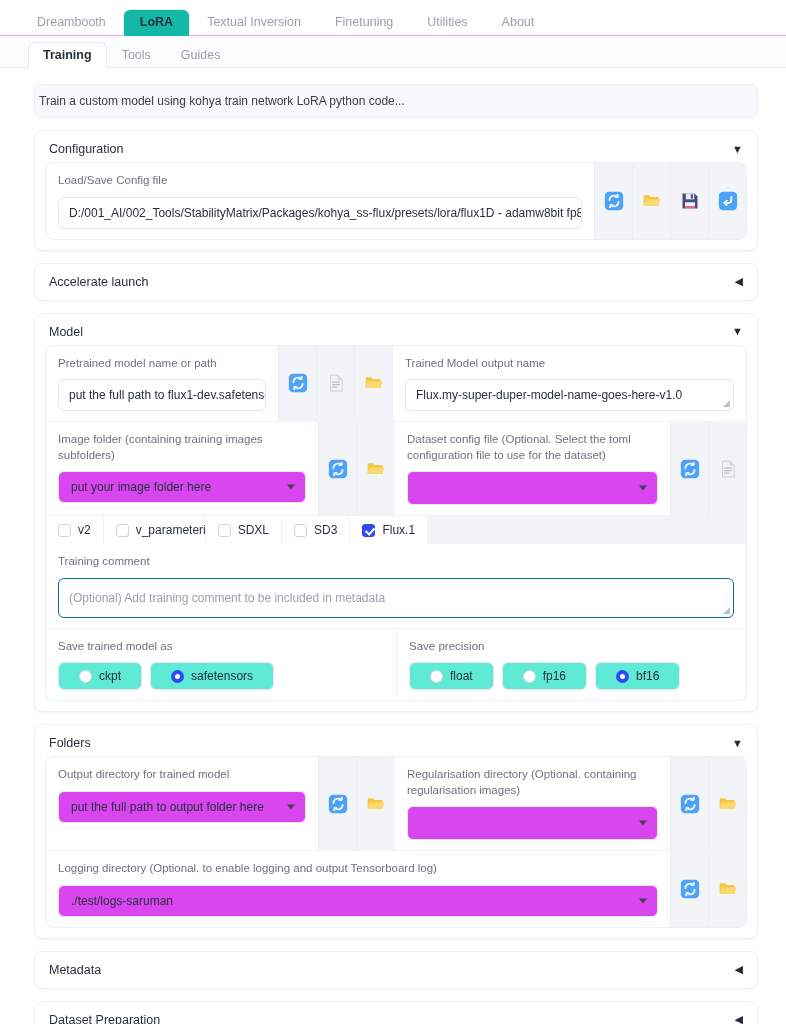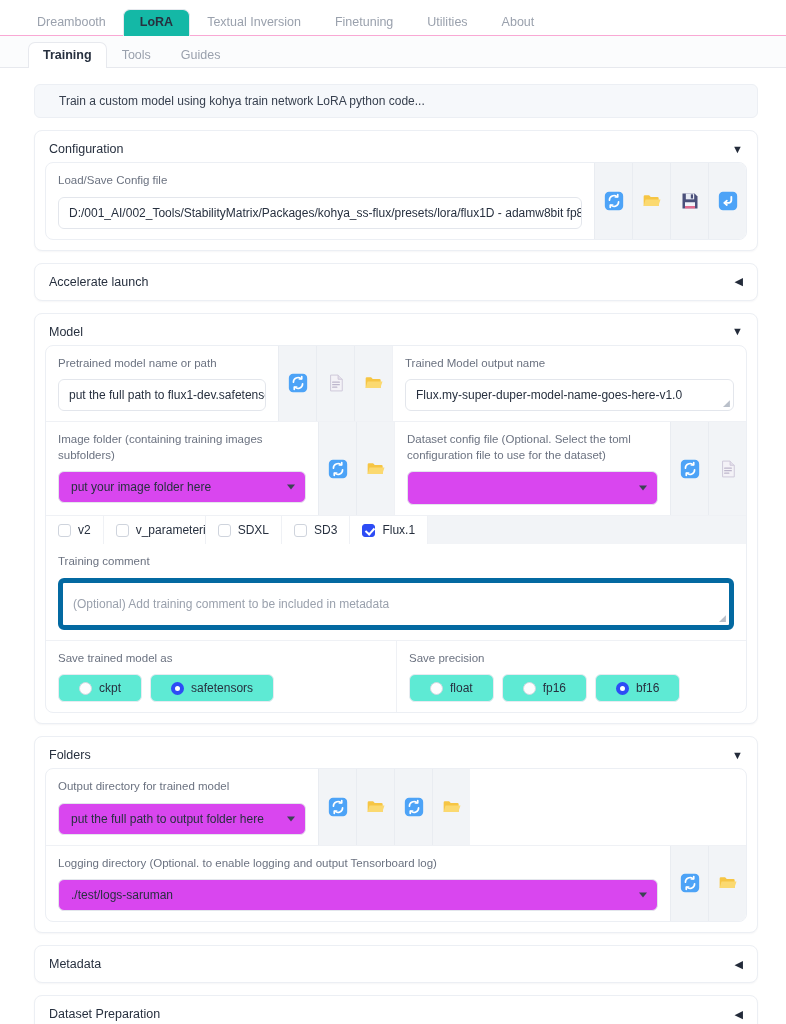--- a/index.html
+++ b/index.html
@@ -50,21 +50,21 @@
   }
   .subtab.active { color:#27303f; font-weight:bold; background:#fff; border-color:#e7e9ee; }
 
   
   .content { padding: 10px 24px 0 24px; background:#fff; }
   .intro {
     background: #f6f8fb;
     border: 1px solid #eceff4;
     border-radius: 6px;
     font-size: 12px; color: #37404f;
-    padding: 9px 24px;
+    padding: 9px 4px;
     margin: 6px 4px 12px 10px;
   }
 
   
   .acc {
     background:#fff;
     border: 1px solid #eceff4;
     border-radius: 8px;
     margin: 0 4px 12px 10px;
     box-shadow: 0 1px 2px rgba(16,24,40,.04);
@@ -101,22 +101,22 @@
     padding: 8px 10px; height: 32px;
     overflow:hidden; white-space:nowrap; text-overflow:clip;
     display:flex; align-items:center;
     position:relative;
   }
   .inp.area { height: 32px; align-items:center; }
   .inp .caret { display:inline-block; width:1px; height:13px; background:#1f2937; margin-left:0px; }
   .grip { position:absolute; right:3px; bottom:2px; font-size:9px; color:#b9bfc9; line-height:1; }
 
   .ta {
-    width:100%; border:5px solid #0369a1; border-radius:6px; background:#fff;
-    font-size:12px; color:#9aa1ad; padding:9px 10px; height:52px;
+    width:100%; border:1px solid #0369a1; border-radius:6px; background:#fff;
+    font-size:12px; color:#9aa1ad; padding:9px 10px; height:40px;
     position:relative; display:flex; align-items:center;
   }
 
   .sel {
     width:100%; border:1px solid #e3e6ec; border-radius:6px; background:#d946ef;
     font-size:12px; color:#27303f; height:32px; padding:0 26px 0 12px;
     display:flex; align-items:center; position:relative;
   }
   .sel.empty { height:34px; }
   .sel .arrow {
@@ -423,20 +423,27 @@
                 <path d="M6.5 11a5.5 5.5 0 0 1 9.2-4.1M17.5 13a5.5 5.5 0 0 1-9.2 4.1" stroke="#fff" stroke-width="2" fill="none" stroke-linecap="round"></path>
                 <path d="M16.5 4.2v3h-3M7.5 19.8v-3h3" stroke="#fff" stroke-width="2" fill="none" stroke-linecap="round" stroke-linejoin="round"></path>
               </svg>
             </div>
             <div class="iconcol">
               <svg class="ibtn" viewBox="0 0 24 24">
                 <path d="M2 6.5A1.5 1.5 0 0 1 3.5 5h5l2 2.2h8A1.5 1.5 0 0 1 20 8.7V18H2z" fill="#f6c544"></path>
                 <path d="M4.2 10.2h18L19.6 18H2z" fill="#fbd970"></path>
               </svg>
             </div>
+            <div class="cell divider-l">
+              <div class="lbl tall">Regularisation directory (Optional. containing regularisation images)</div>
+              <div class="sel empty">
+                <span></span>
+                <span class="arrow"></span>
+              </div>
+            </div>
             <div class="iconcol">
               <svg class="ibtn" viewBox="0 0 24 24">
                 <rect x="1" y="1" width="22" height="22" rx="5" fill="#4da3f7"></rect>
                 <path d="M6.5 11a5.5 5.5 0 0 1 9.2-4.1M17.5 13a5.5 5.5 0 0 1-9.2 4.1" stroke="#fff" stroke-width="2" fill="none" stroke-linecap="round"></path>
                 <path d="M16.5 4.2v3h-3M7.5 19.8v-3h3" stroke="#fff" stroke-width="2" fill="none" stroke-linecap="round" stroke-linejoin="round"></path>
               </svg>
             </div>
             <div class="iconcol">
               <svg class="ibtn" viewBox="0 0 24 24">
                 <path d="M2 6.5A1.5 1.5 0 0 1 3.5 5h5l2 2.2h8A1.5 1.5 0 0 1 20 8.7V18H2z" fill="#f6c544"></path>

